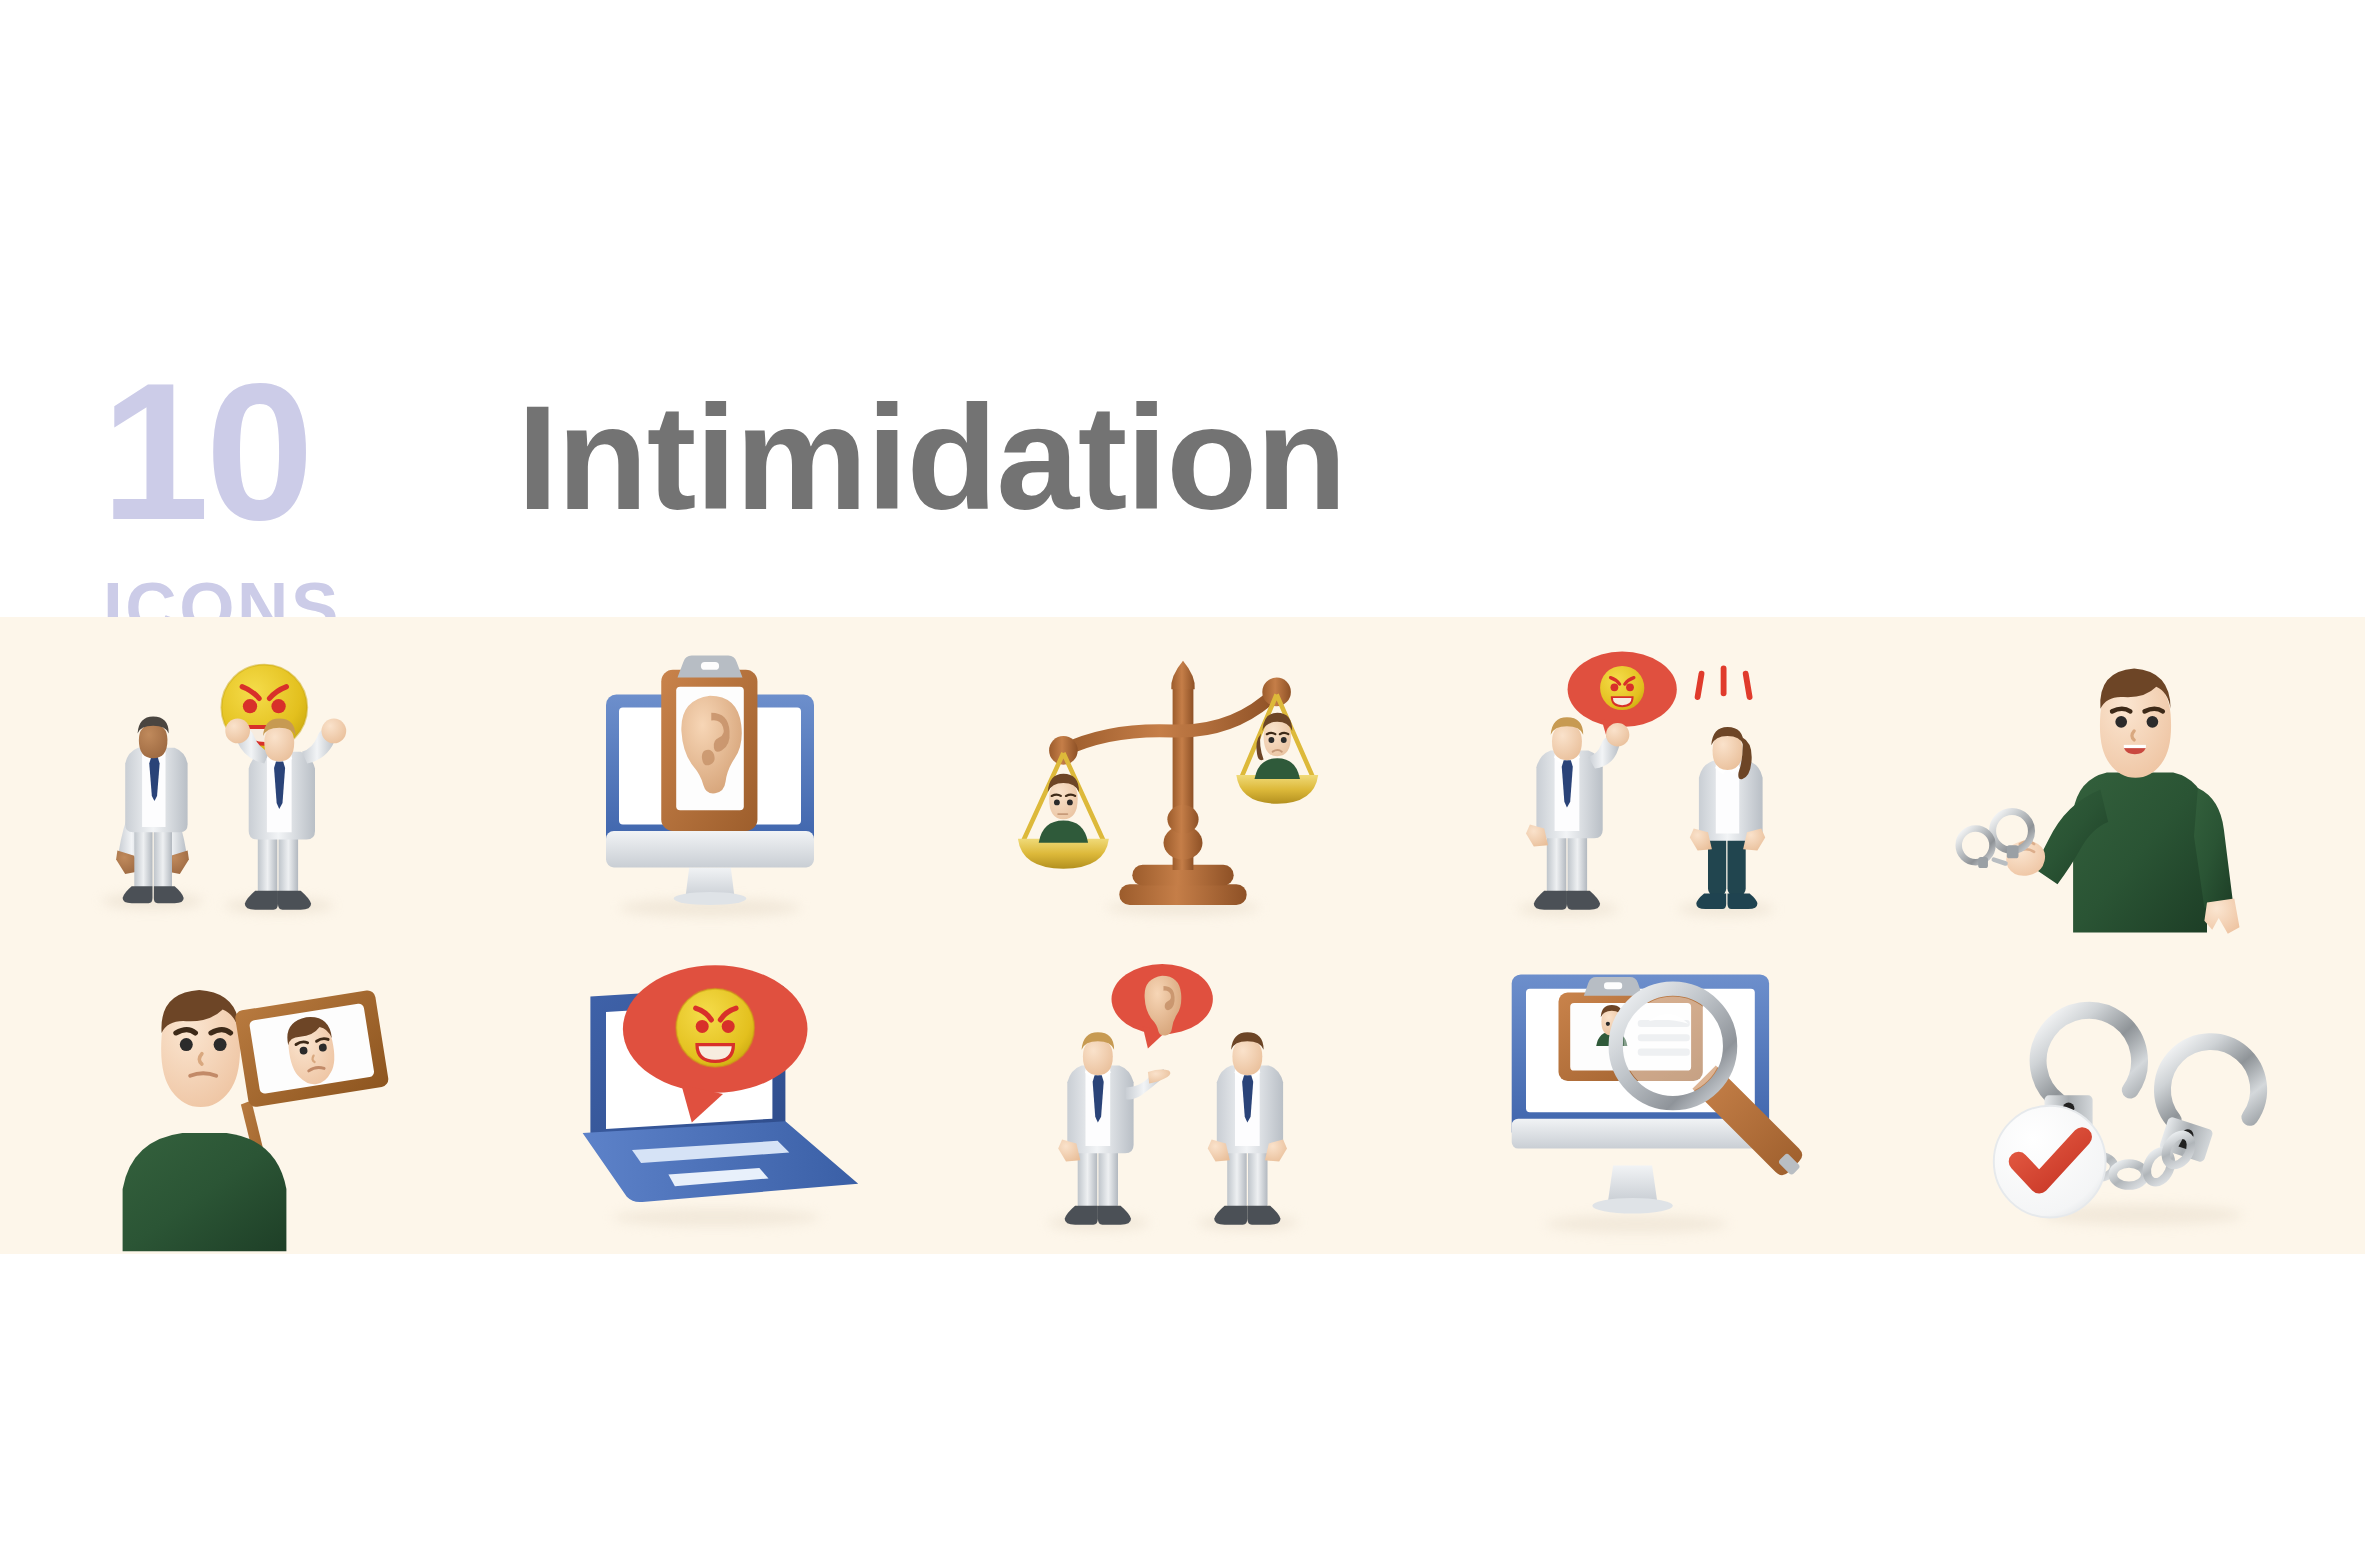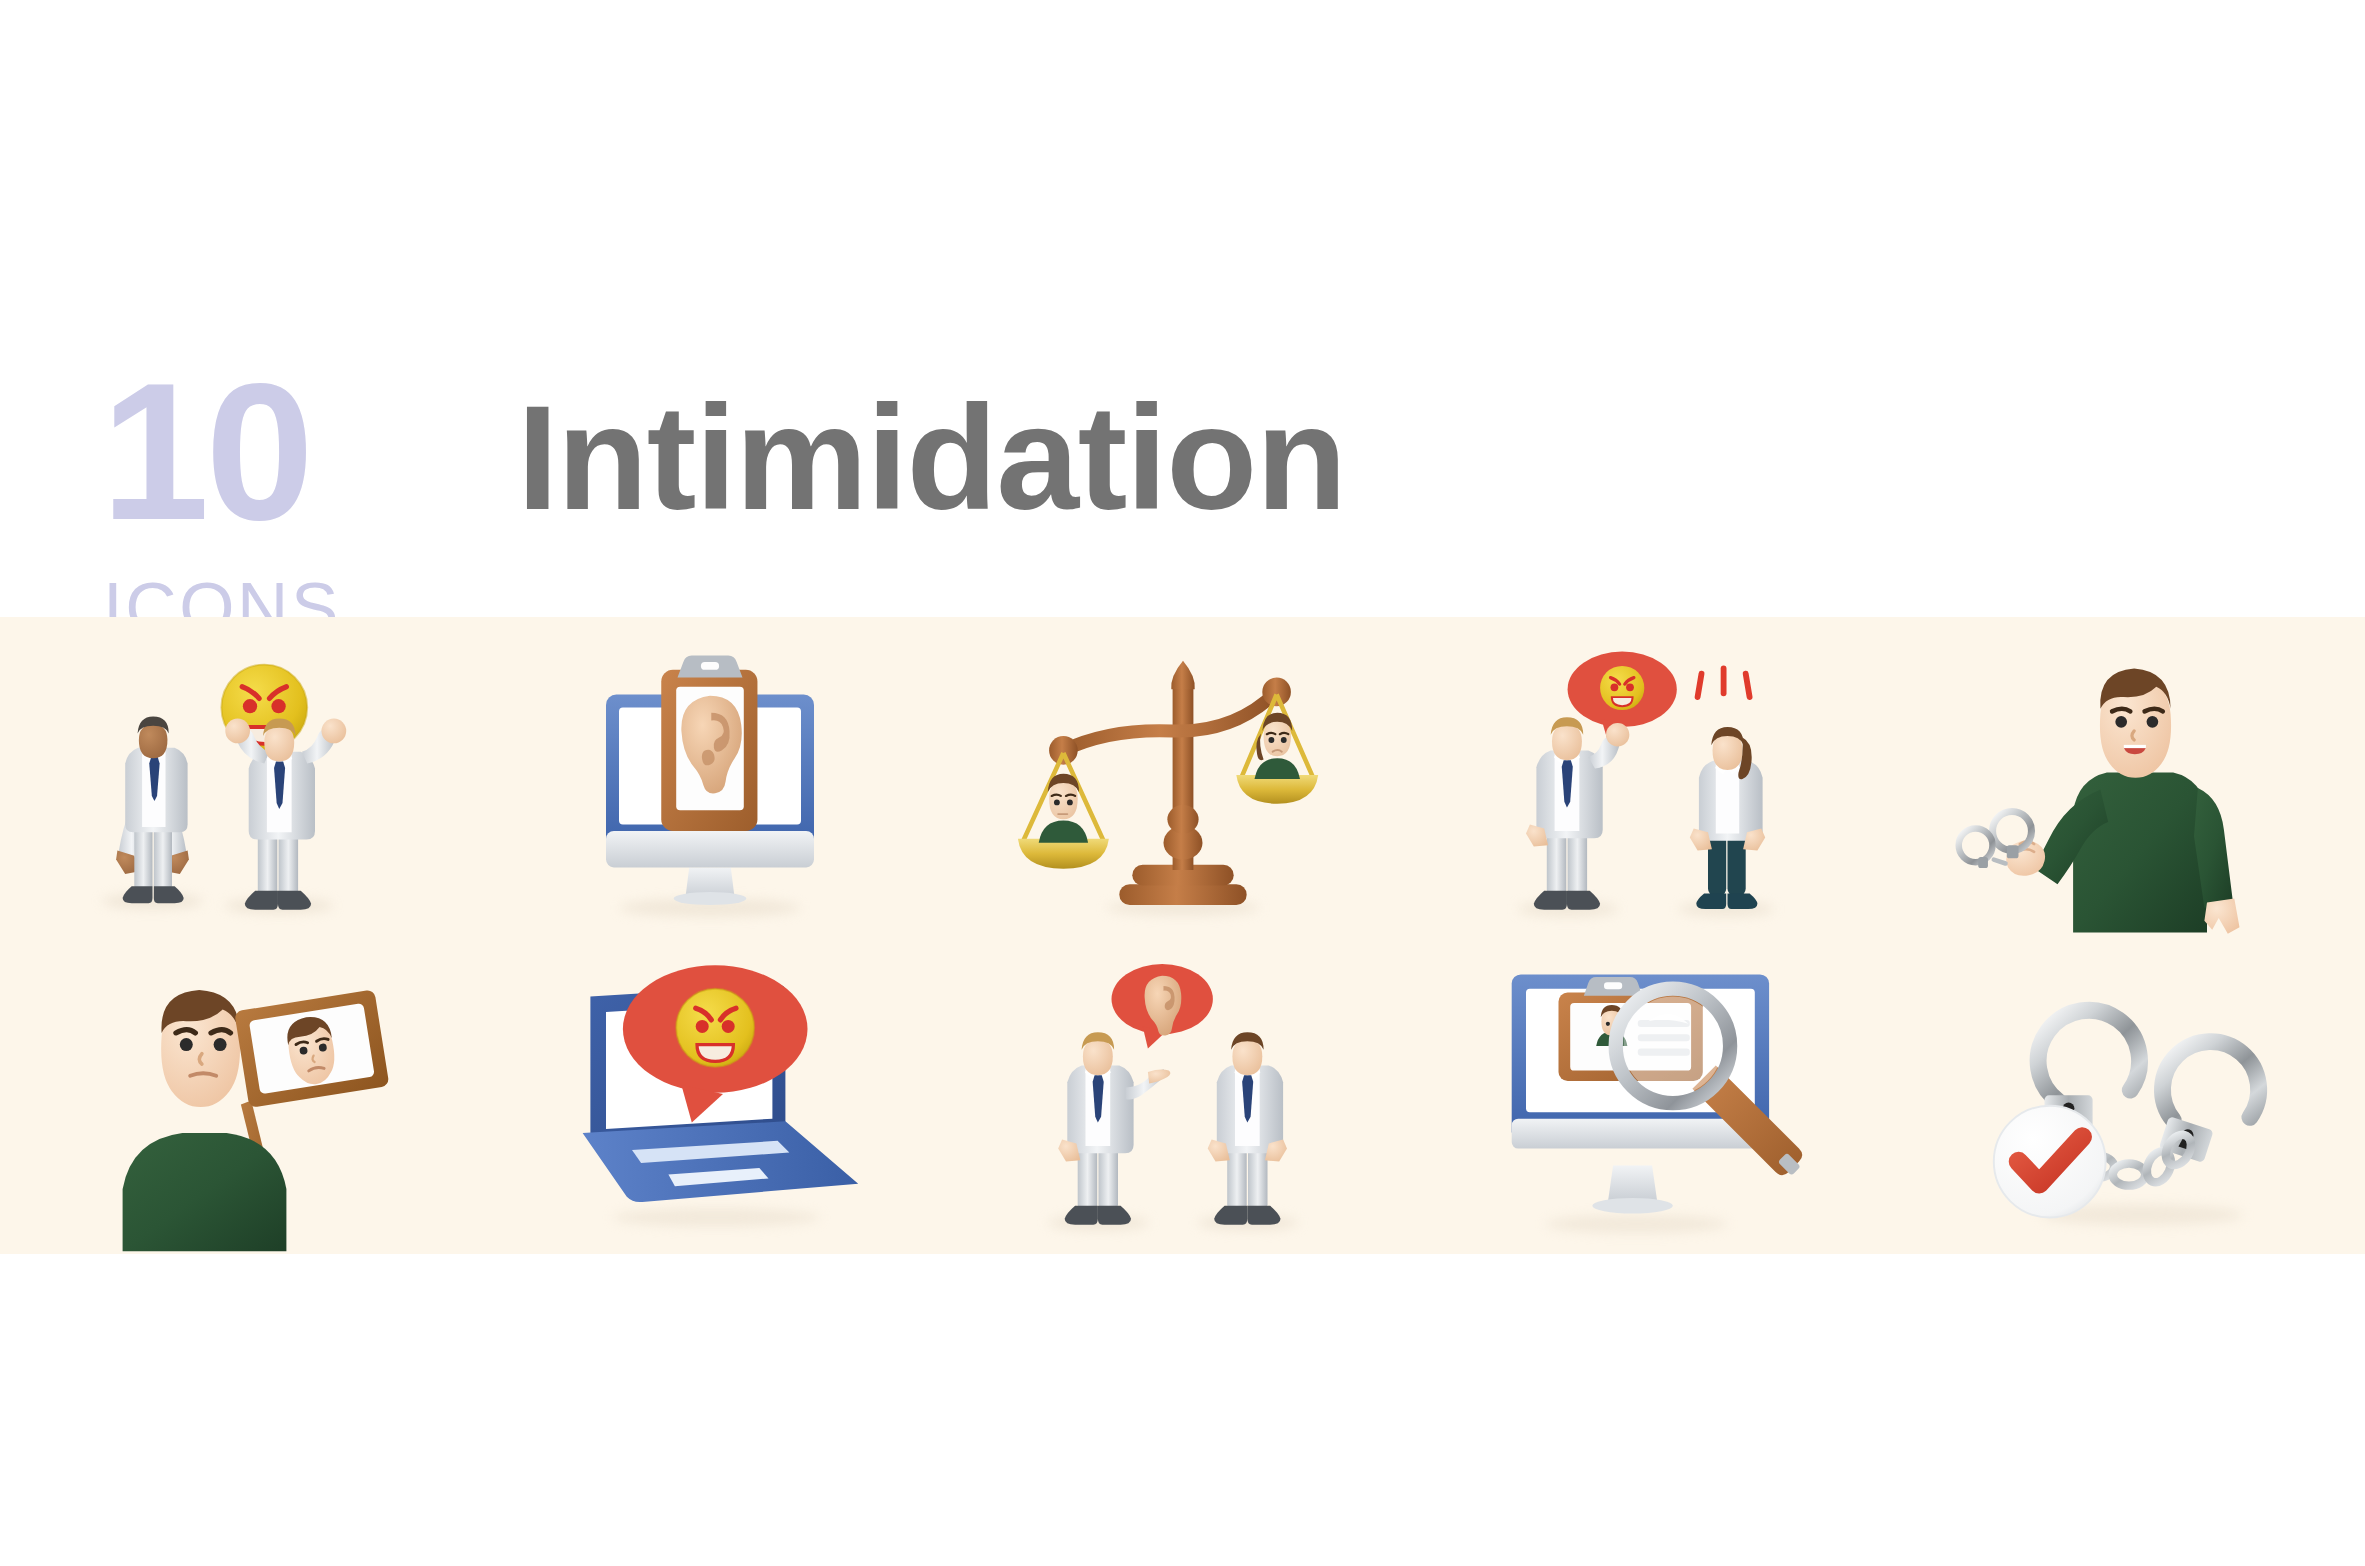--- a/index.html
+++ b/index.html
@@ -4,21 +4,21 @@
 <style>
   html,body{margin:0;padding:0;background:#ffffff;}
   body{width:2366px;height:1566px;font-family:"Liberation Sans",sans-serif;overflow:hidden;}
   #stage{position:relative;width:2366px;height:1566px;background:#ffffff;padding-left:33px;}
 
   
   #header{position:absolute;left:0;top:0;width:2366px;height:617px;background:#ffffff;}
   #count-badge{position:absolute;left:101px;top:354px;font-size:195px;line-height:1;
     font-weight:700;color:#ccccE8;letter-spacing:-3.9px;}
   #count-label{position:absolute;left:103px;top:572px;font-size:71px;line-height:1;
-    font-weight:400;color:#ccccE8;letter-spacing:2.6px;}
+    font-weight:700;color:#ccccE8;letter-spacing:2.6px;}
   #page-title{position:absolute;left:517px;top:383px;font-size:149px;line-height:1;
     font-weight:700;color:#737373;letter-spacing:-1.3px;white-space:nowrap;}
 
   
   #icon-band{position:absolute;left:0;top:617px;width:2366px;height:637px;
     background:#fdf6ea;}
   .icon-row{position:absolute;left:0;width:2366px;height:305px;display:flex;}
   #row-1{top:16.2px;}
   #row-2{top:331px;}
   .icon-cell{flex:1 1 0;position:relative;display:flex;align-items:center;

